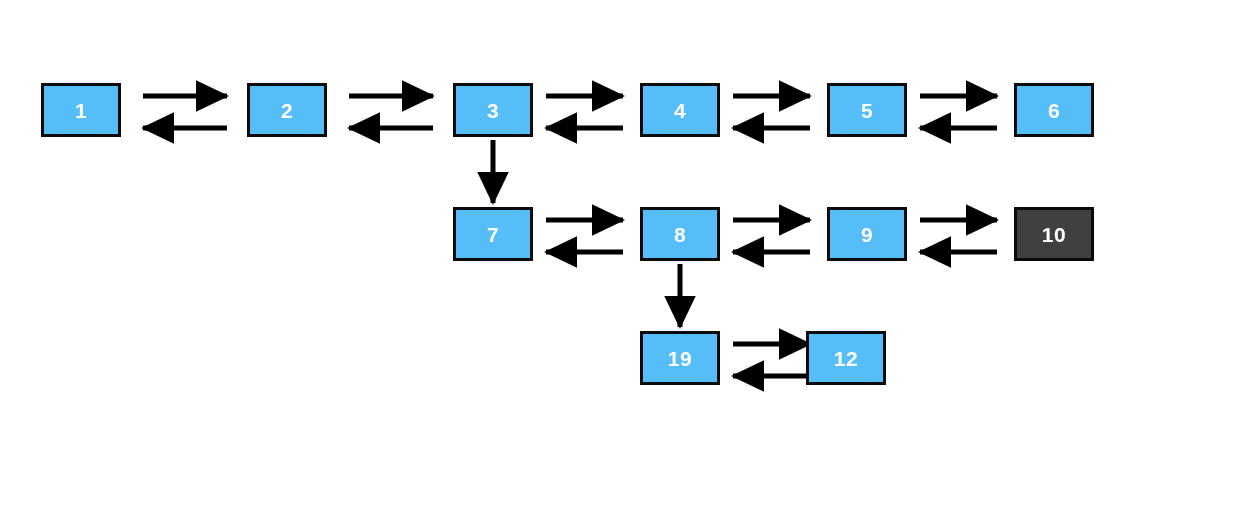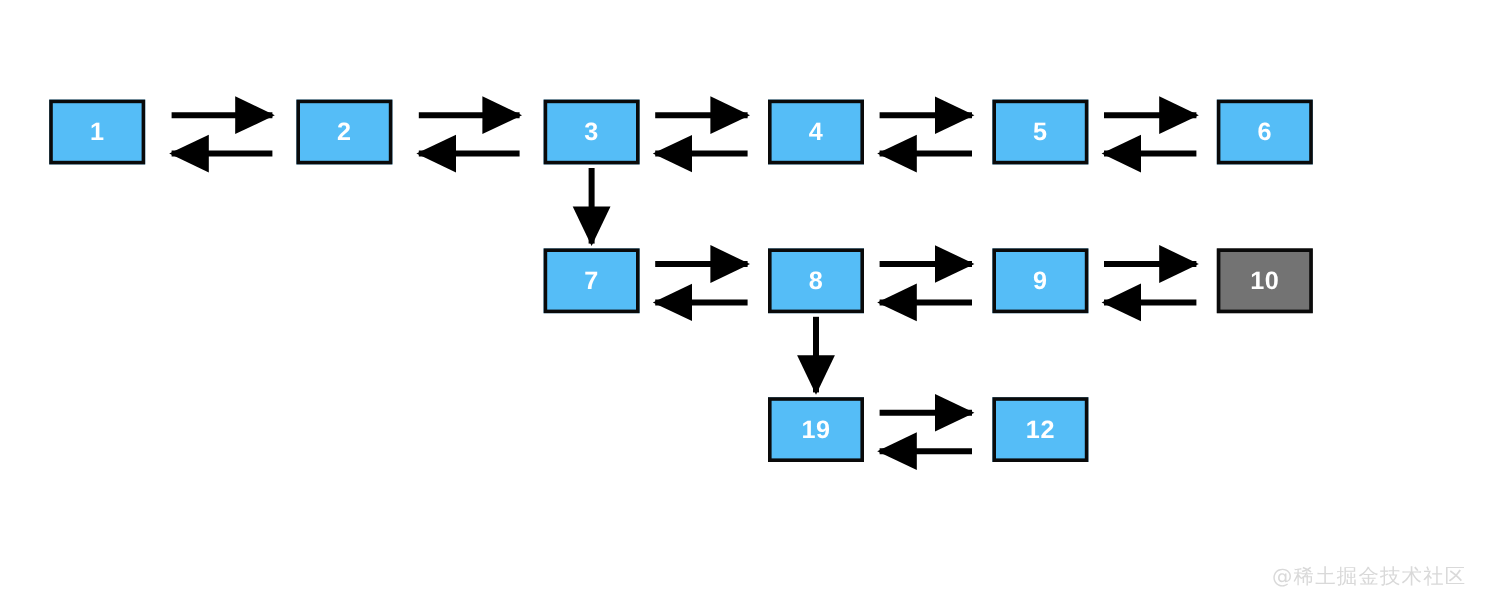--- a/index.html
+++ b/index.html
@@ -114,26 +114,25 @@
       </div>
       <div class="node-box" style="left: 453px; top: 207px; width: 80px; height: 54px; background: rgb(85, 189, 247); border-color: rgb(10, 10, 10); color: rgb(255, 255, 255);">
         <span>7</span>
       </div>
       <div class="node-box" style="left: 640px; top: 207px; width: 80px; height: 54px; background: rgb(85, 189, 247); border-color: rgb(10, 10, 10); color: rgb(255, 255, 255);">
         <span>8</span>
       </div>
       <div class="node-box" style="left: 827px; top: 207px; width: 80px; height: 54px; background: rgb(85, 189, 247); border-color: rgb(10, 10, 10); color: rgb(255, 255, 255);">
         <span>9</span>
       </div>
-      <div class="node-box" style="left: 1014px; top: 207px; width: 80px; height: 54px; background: #737373; border-color: rgb(10, 10, 10); color: rgb(255, 255, 255);">
+      <div class="node-box" style="left: 1014px; top: 207px; width: 80px; height: 54px; background: #404040; border-color: rgb(10, 10, 10); color: rgb(255, 255, 255);">
         <span>10</span>
       </div>
       <div class="node-box" style="left: 640px; top: 331px; width: 80px; height: 54px; background: rgb(85, 189, 247); border-color: rgb(10, 10, 10); color: rgb(255, 255, 255);">
         <span>19</span>
       </div>
-      <div class="node-box" style="left: 827px; top: 331px; width: 80px; height: 54px; background: rgb(85, 189, 247); border-color: rgb(10, 10, 10); color: rgb(255, 255, 255); justify-content: center;">
+      <div class="node-box" style="left: 806px; top: 331px; width: 80px; height: 54px; background: rgb(85, 189, 247); border-color: rgb(10, 10, 10); color: rgb(255, 255, 255); justify-content: center;">
         <span>12</span>
       </div>
     </div>
 
-  <div class="watermark">@稀土掘金技术社区</div>
 
 </div>
 
 </body></html>

